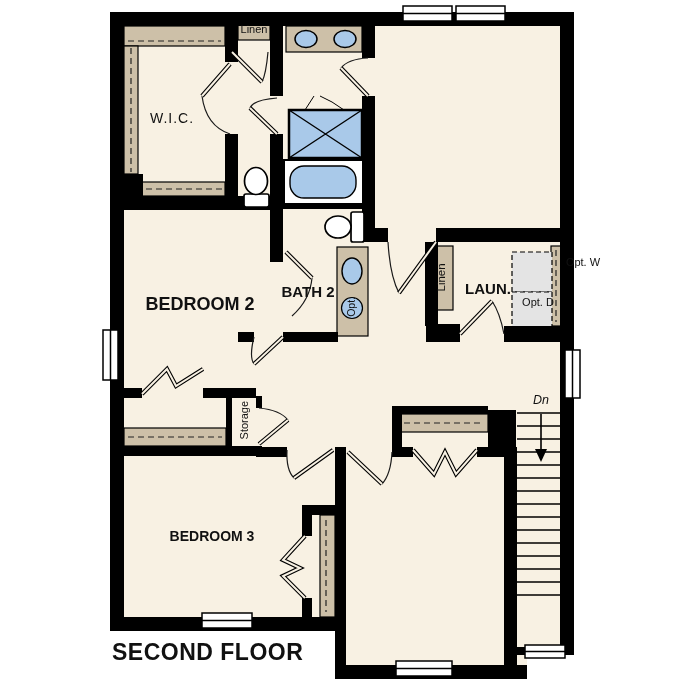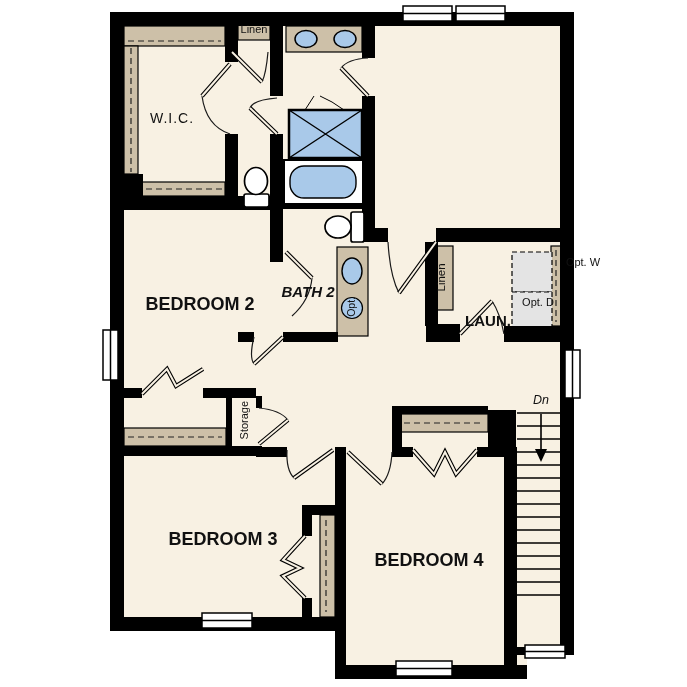--- a/index.html
+++ b/index.html
@@ -7,29 +7,29 @@
          font-family:"Liberation Sans",sans-serif;}
   #plan-svg{position:absolute;left:0;top:0;}
   .lbl{position:absolute;color:#111;text-align:center;line-height:1.12;}
   .room{font-weight:bold;}
   .lbl.v{transform:rotate(-90deg);}
   #lbl-primary-bath{left:261px;top:61px;width:100px;font-size:15px;font-weight:bold;}
   #lbl-primary-suite{left:388px;top:107px;width:160px;font-size:19px;font-weight:bold;}
   #lbl-wic{left:127px;top:111px;width:90px;font-size:14px;letter-spacing:1px;}
   #lbl-linen-top{left:236px;top:23px;width:36px;font-size:11px;}
   #lbl-bedroom2{left:115px;top:294px;width:170px;font-size:18px;font-weight:bold;}
-  #lbl-bath2{left:277px;top:284px;width:62px;font-size:15px;font-weight:bold;font-style:italic;}
-  #lbl-laun{left:448px;top:281px;width:80px;font-size:15px;font-weight:bold;margin-top:32px;}
+  #lbl-bath2{left:277px;top:284px;width:62px;font-size:15px;font-weight:bold;}
+  #lbl-laun{left:448px;top:281px;width:80px;font-size:15px;font-weight:bold;}
   #lbl-optw{left:529px;top:256px;width:40px;font-size:11px;margin-left:34px;}
   #lbl-optd{left:512px;top:296px;width:52px;font-size:11px;}
   #lbl-linen-vert{left:411px;top:271px;width:60px;font-size:11.5px;}
   #lbl-opt-sink{left:327px;top:301px;width:50px;font-size:10.5px;}
   #lbl-storage{left:214px;top:414px;width:60px;font-size:11px;}
   #lbl-dn{left:521px;top:393px;width:40px;font-size:12.5px;font-style:italic;}
-  #lbl-bedroom3{left:133px;top:529px;width:180px;font-size:18px;font-weight:bold;}
+  #lbl-bedroom3{left:122px;top:529px;width:180px;font-size:14px;font-weight:bold;}
   #lbl-bedroom4{left:354px;top:550px;width:150px;font-size:18px;font-weight:bold;}
   #lbl-floor{left:112px;top:640px;width:300px;text-align:left;font-size:23px;font-weight:bold;letter-spacing:.5px;}
 </style>
 </head>
 <body>
 
 <div id="stage">
 <svg id="plan-svg" width="687" height="687" viewBox="0 0 687 687">
 
   <path d="M110,12 H574 V655 H527 V679 H345 V631 H110 Z" fill="#f8f1e3"></path>
@@ -217,14 +217,14 @@
   <div class="lbl room" id="lbl-bedroom2">BEDROOM 2</div>
   <div class="lbl room" id="lbl-bath2">BATH 2</div>
   <div class="lbl room" id="lbl-laun">LAUN.</div>
   <div class="lbl" id="lbl-optw">Opt. W</div>
   <div class="lbl" id="lbl-optd">Opt. D</div>
   <div class="lbl v" id="lbl-linen-vert">Linen</div>
   <div class="lbl v" id="lbl-opt-sink">Opt.</div>
   <div class="lbl v" id="lbl-storage">Storage</div>
   <div class="lbl" id="lbl-dn">Dn</div>
   <div class="lbl room" id="lbl-bedroom3">BEDROOM 3</div>
-  <div class="lbl room" id="lbl-bedroom4">BEDROOM 4</div>
+  <div class="lbl" id="lbl-floor">SECOND FLOOR</div>
 </div>
 
 </body></html>

